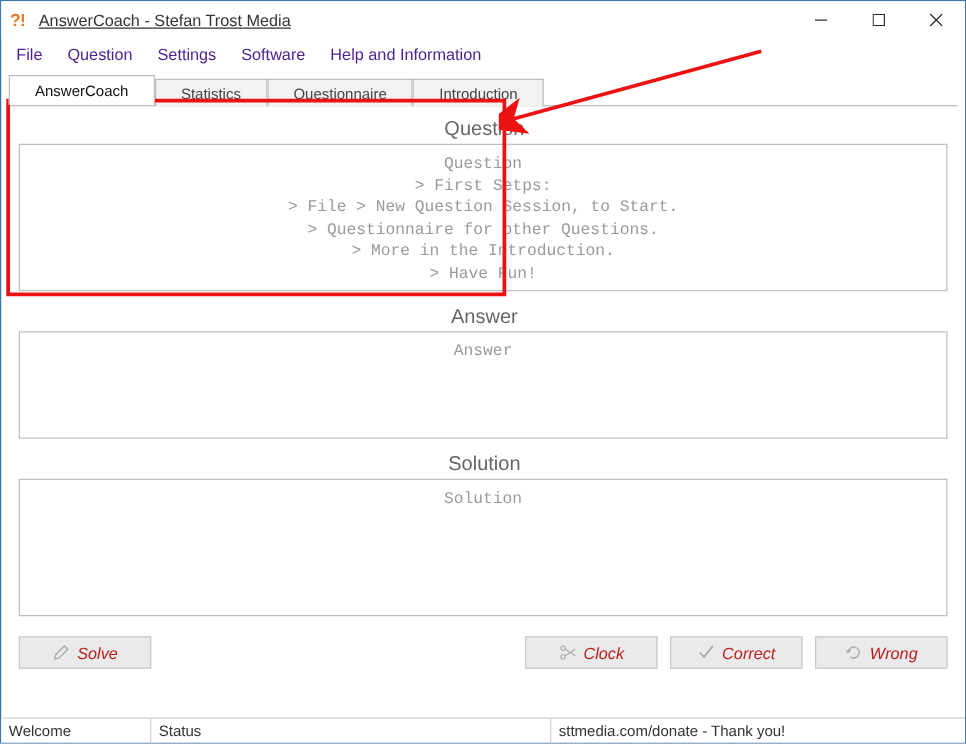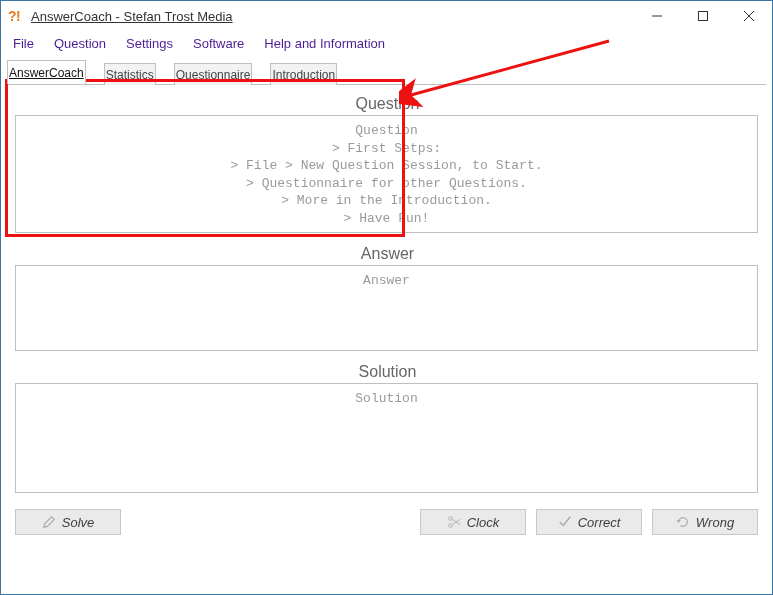--- a/index.html
+++ b/index.html
@@ -13,36 +13,36 @@
   .titlebar .spacer { flex:1; }
   .titlebar .winbtn { width:46px; height:30px; display:flex; align-items:center; justify-content:center; color:#333; }
 
   
   .menubar { height:24px; display:flex; align-items:center; padding:0 2px; font-size:13px; color:#4c1d95; }
   .menubar .menuitem { padding:3px 10px; }
 
   
   .tabstrip-wrap { padding:6px 6px 0 6px; }
   .tabstrip { height:24px; display:flex; align-items:flex-end; border-bottom:1px solid #bfbfbf; }
-  .tab { height:22px; padding:0 1px; border:1px solid #bfbfbf; border-bottom:none; margin-right:18px; font-size:12px; display:flex; align-items:center; background:#f2f2f2; color:#444; position:relative; top:1px;text-decoration:underline; }
+  .tab { height:22px; padding:0 20px; border:1px solid #bfbfbf; border-bottom:none; margin-right:0; font-size:12px; display:flex; align-items:center; background:#f2f2f2; color:#444; position:relative; top:1px; }
   .tab.active { background:#fff; color:#111; z-index:2; height:24px; top:0; }
 
   
   .content { flex:1; padding:10px 14px 8px 14px; display:flex; flex-direction:column; gap:12px; position:relative;text-align:center; }
 
   .section-label { font-size:16px; color:#666; margin:0 0 2px 2px; font-weight:400; }
   .textbox { width:100%; border:1px solid #bfbfbf; background:#fff; padding:6px 8px; font-family:"Courier New",monospace; font-size:13px; color:#9a9a9a; white-space:pre; line-height:1.35; overflow:hidden; }
   .questionbox { height:118px; }
   .answerbox { height:86px; }
   .solutionbox { height:110px; }
 
   
   .btnrow { display:flex; gap:10px; padding:4px 0 8px 0; align-items:center; }
   .btnrow .gap { flex:1; }
-  .flatbtn { width:106px; height:26px; border:1px solid #c8c8c8; background:#eaeaea; color:#404040; display:flex; align-items:center; justify-content:center; gap:6px; font-style:italic; font-size:13px; }
+  .flatbtn { width:106px; height:26px; border:1px solid #c8c8c8; background:#eaeaea; color:#b91c1c; display:flex; align-items:center; justify-content:center; gap:6px; font-style:italic; font-size:13px; }
   .flatbtn svg { opacity:.55; }
 
   
   .statusbar { height:20px; border-top:1px solid #d0d0d0; display:flex; align-items:center; font-size:12px; color:#333; background:#fff; }
   .statusbar .cell { padding:0 6px; border-right:1px solid #d0d0d0; height:20px; display:flex; align-items:center; }
   .statusbar .cell.first { width:120px; }
   .statusbar .cell.second { width:320px; }
   .statusbar .cell.third  { flex:1; border-right:none; }
 
   
@@ -154,14 +154,19 @@
       <defs>
         <marker id="ah" markerWidth="14" markerHeight="14" refX="3" refY="5" orient="auto">
           <path d="M0 0L12 5L0 10L3 5z" fill="#e11"></path>
         </marker>
       </defs>
       <line x1="210" y1="2" x2="12" y2="56" stroke="#e11" stroke-width="3" marker-end="url(#ah)"></line>
     </svg>
 
   </div>
 
+  <div class="statusbar">
+    <div class="cell first">Welcome</div>
+    <div class="cell second">Status</div>
+    <div class="cell third">sttmedia.com/donate - Thank you!</div>
+  </div>
 
 </div>
 
 </body></html>

